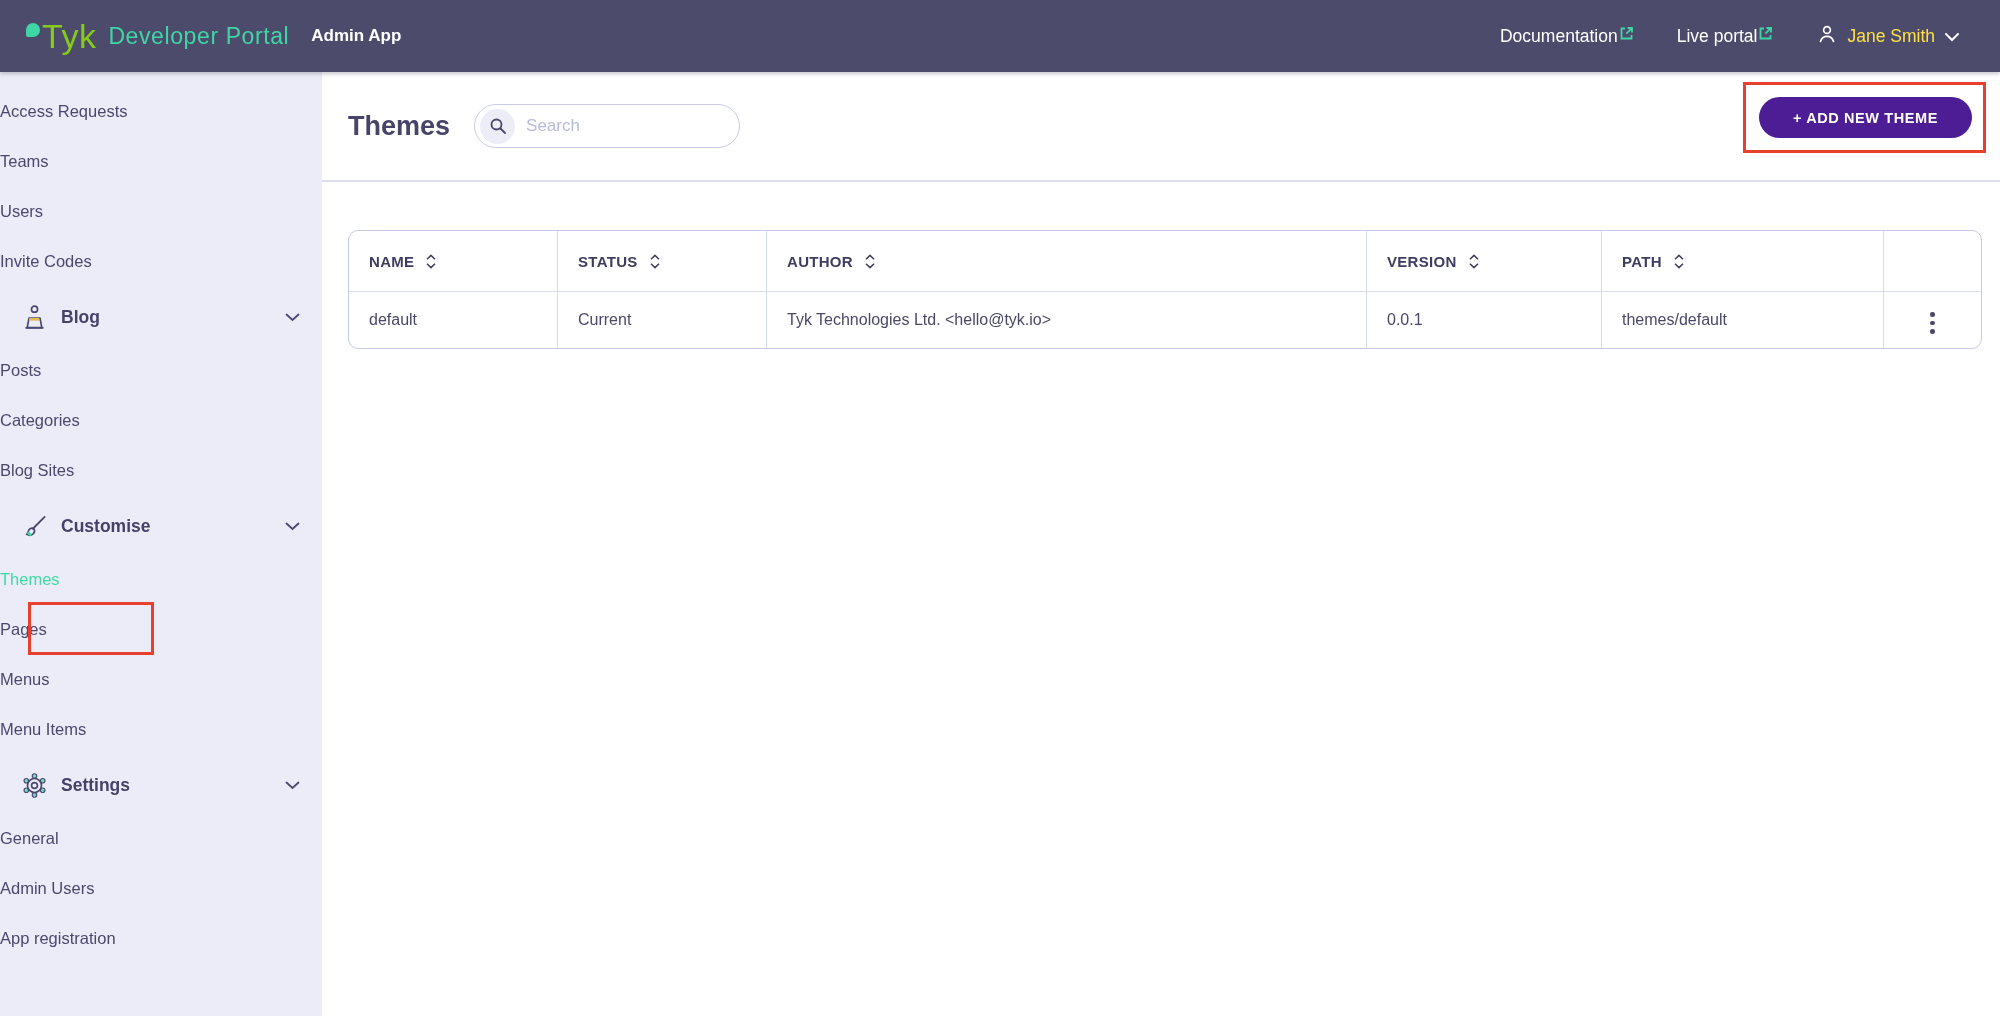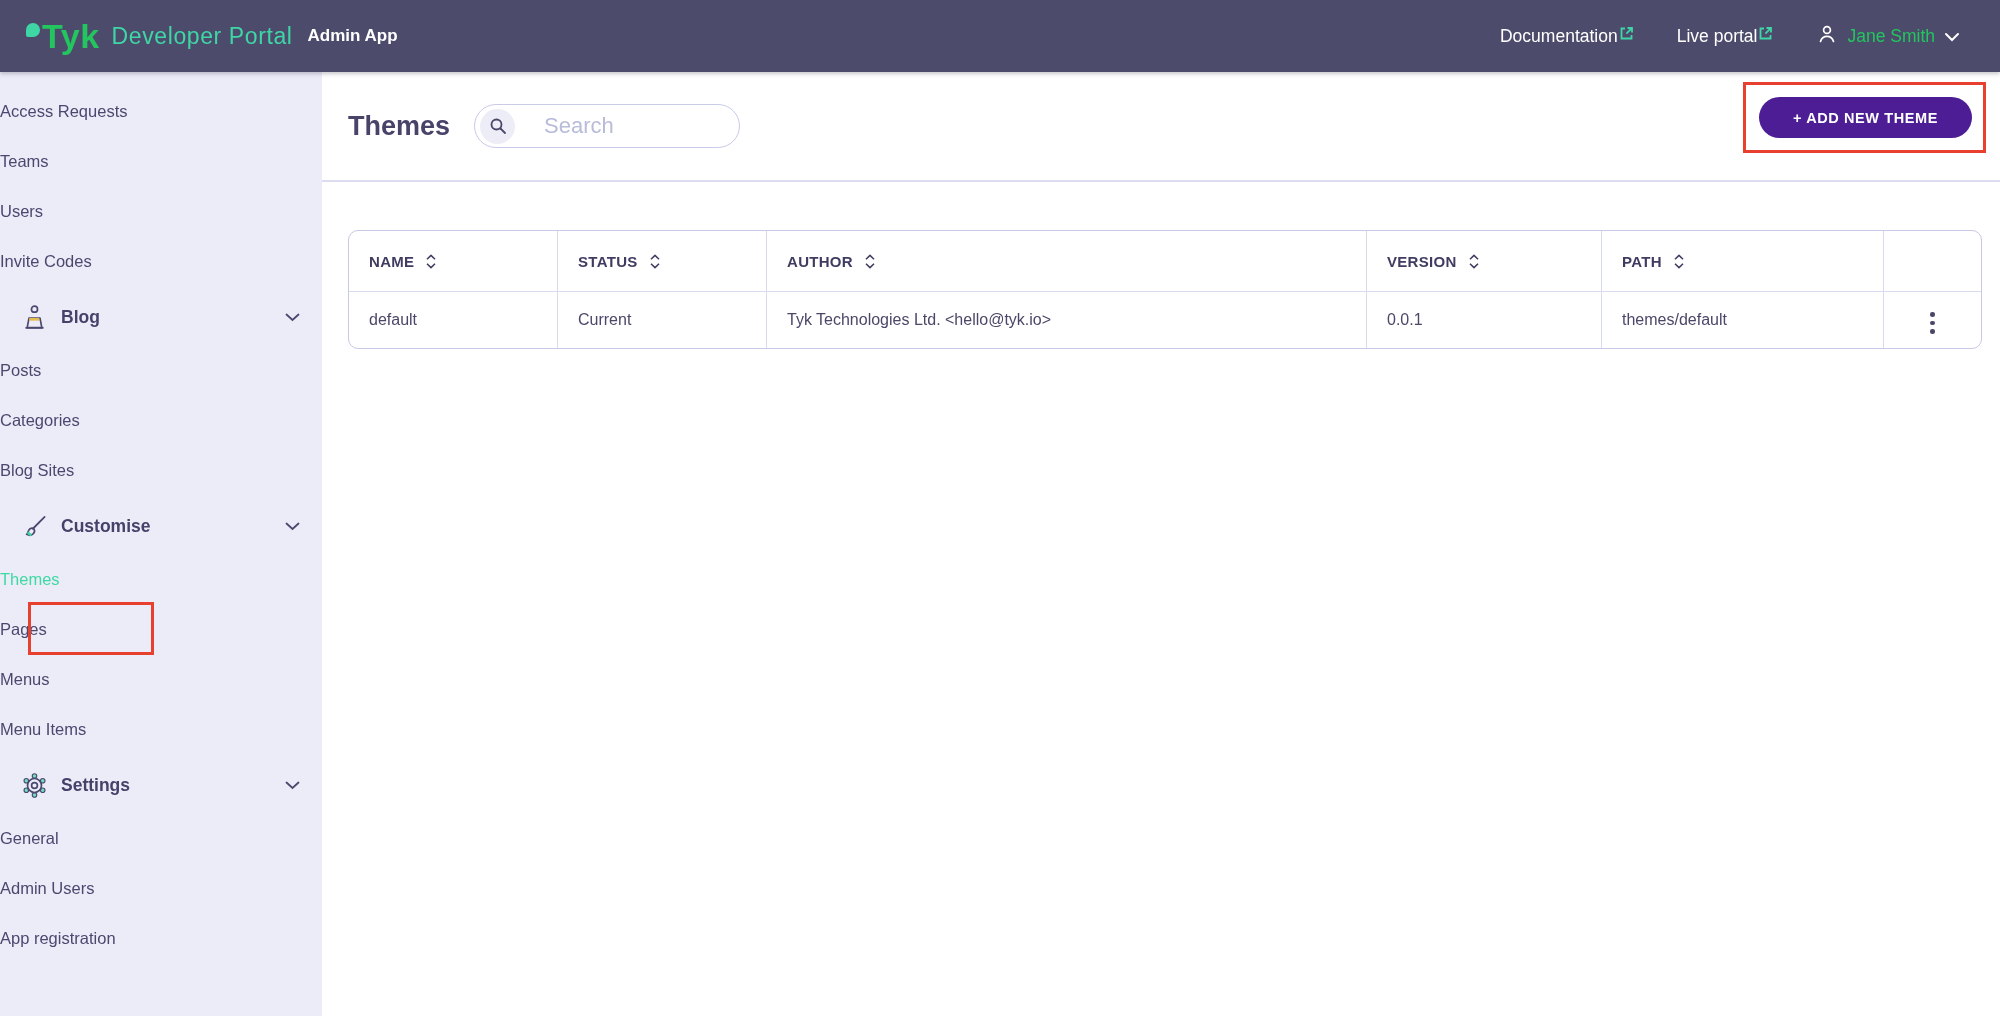--- a/index.html
+++ b/index.html
@@ -7,26 +7,26 @@
   body { font-family:"Liberation Sans", sans-serif; background:#ffffff; color:#4a4768; }
 
   
   .app-header {
     height:72px; background:#4d4b6b; display:flex; align-items:center;
     padding:0 40px 0 26px; position:relative; z-index:5;
     box-shadow:0 2px 4px rgba(40,40,60,.25);
   }
   .logo-wrap { display:flex; align-items:flex-start; cursor:pointer; }
   .logo-leaf { width:14px; height:14px; background:#3fd6a6; border-radius:50% 50% 50% 2px; margin:4px 2px 0 0; }
-  .logo-text { color:#22c55e; font-size:34px; font-weight:bold; letter-spacing:.5px; line-height:1; }
+  .logo-text { color:#84cc16; font-size:34px; font-weight:normal; letter-spacing:.5px; line-height:1; }
   .logo-sub { color:#3fd6a6; font-size:23px; font-weight:300; margin-left:12px; letter-spacing:.6px; align-self:center; }
-  .app-label { color:#ffffff; font-size:17px; font-weight:600; margin-left:15px; align-self:center; }
+  .app-label { color:#ffffff; font-size:17px; font-weight:600; margin-left:22px; align-self:center; }
   .header-right { margin-left:auto; display:flex; align-items:center; gap:42px; }
   .header-link { display:flex; align-items:center; gap:0; color:#ffffff; font-size:17.5px; cursor:pointer; }
-  .user-chip { display:flex; align-items:center; gap:9px; color:#22c55e; font-size:17.5px; cursor:pointer; }
+  .user-chip { display:flex; align-items:center; gap:9px; color:#fde047; font-size:17.5px; cursor:pointer; }
 
   
   .body-row { display:flex; height:944px; }
 
   
   .sidebar { width:322px; background:#ececf8; height:100%; position:relative; flex-shrink:0; padding-top:14px; }
   .side-item {
     height:50px; display:flex; align-items:center; 
     font-size:16.5px; font-weight:500; color:#4b4870; cursor:pointer;
   }
@@ -47,21 +47,21 @@
   .main-topbar {
     height:110px; border-bottom:2px solid #dbdcf0; display:flex; align-items:center; padding-left:26px; position:relative;
   }
   .page-title { font-size:27px; font-weight:bold; color:#474369; }
   .search-pill {
     margin-left:24px; width:266px; height:44px; border:1.5px solid #c9cbe8; border-radius:22px;
     display:flex; align-items:center; padding-left:5px; background:#ffffff;
   }
   .search-circle { width:35px; height:35px; border-radius:50%; background:#ededf8; display:flex; align-items:center; justify-content:center; flex-shrink:0; }
   .search-input {
-    border:none; outline:none; background:transparent; margin-left:29px; font-size:22px; color:#737373; width:190px;
+    border:none; outline:none; background:transparent; margin-left:11px; font-size:17px; color:#737373; width:190px;
     font-family:"Liberation Sans", sans-serif;
   }
   .search-input::placeholder { color:#b8bbd9; }
   .annot-button { right:14px; top:10px; width:243px; height:71px; }
   .add-btn {
     position:absolute; right:28px; top:25px; width:213px; height:41px; border:none; border-radius:21px;
     background:#4c1d95; color:#ffffff; font-size:14.5px; font-weight:bold; letter-spacing:.6px; cursor:pointer;
     font-family:"Liberation Sans", sans-serif;
   }
 

